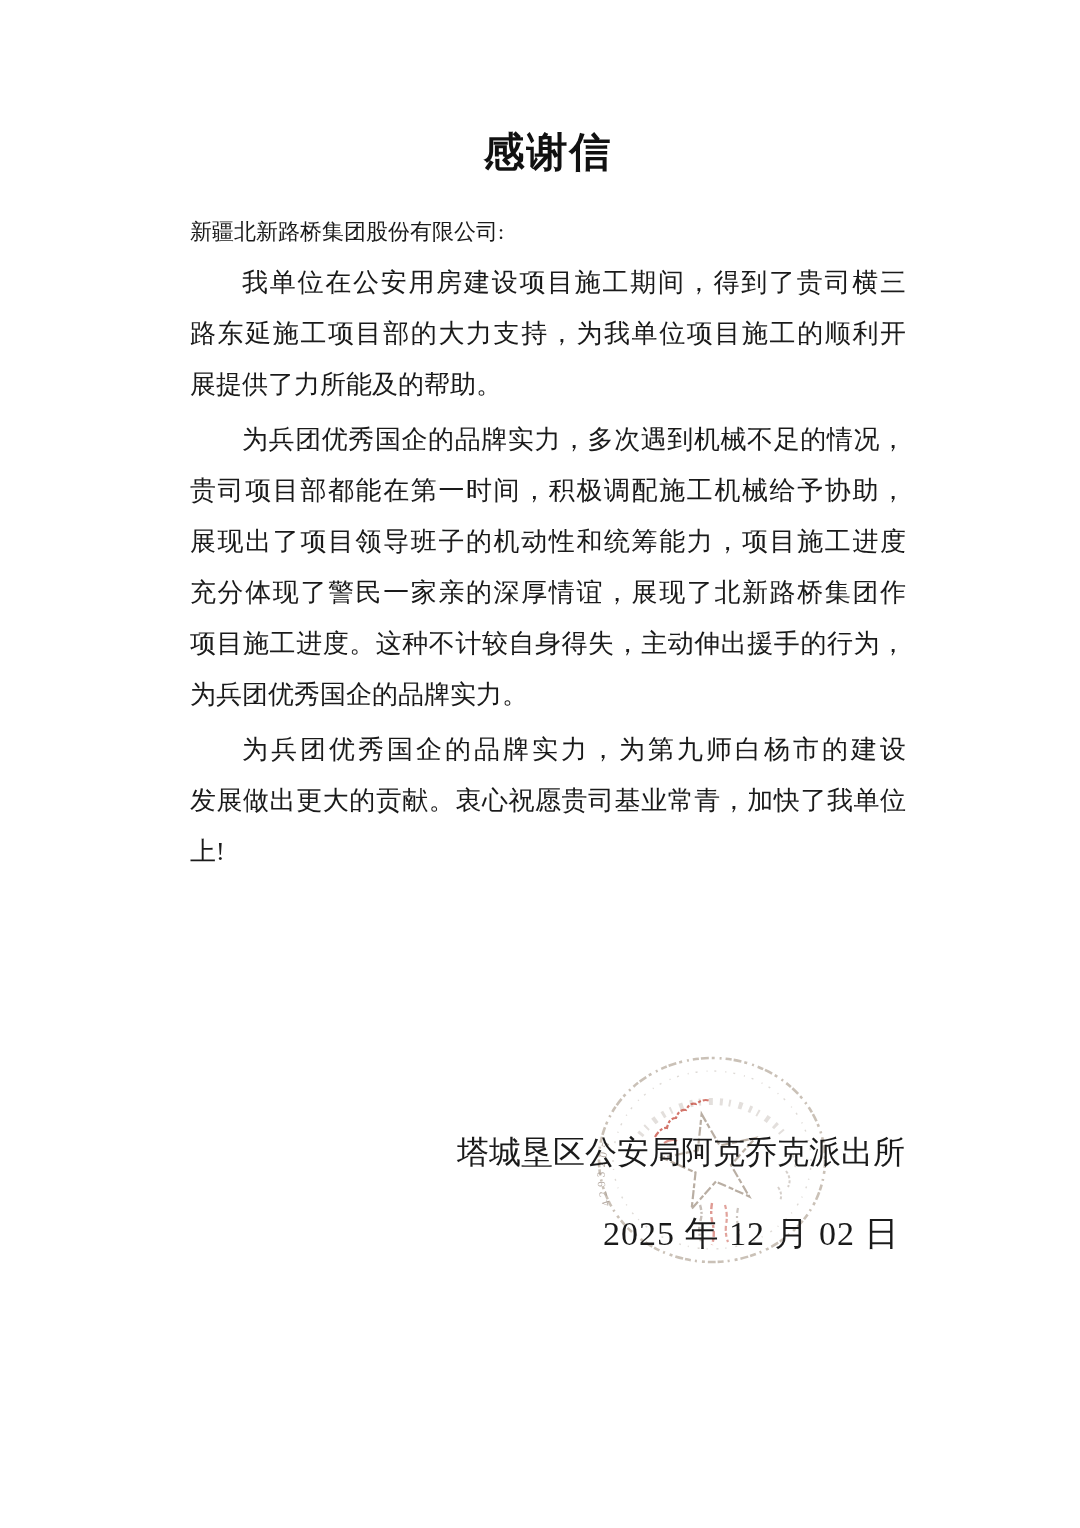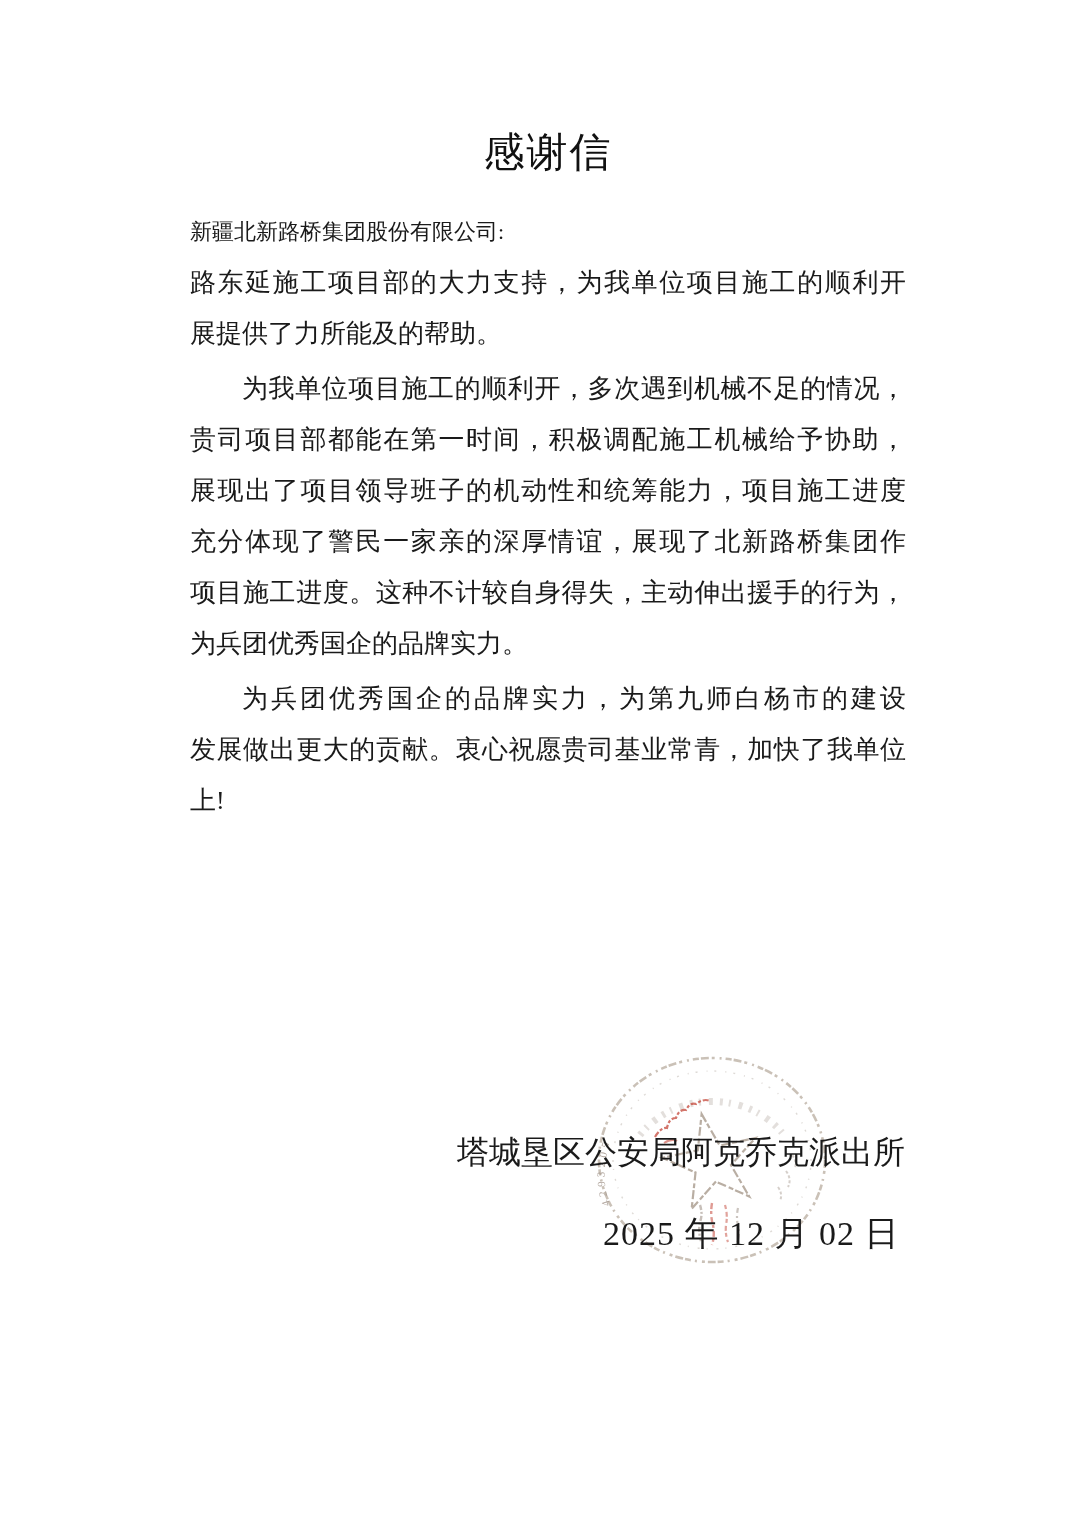--- a/index.html
+++ b/index.html
@@ -18,21 +18,21 @@
     color: #1a1a1a;
   }
   .title {
     position: absolute;
     top: 124px;
     left: 190px;
     width: 716px;
     margin: 0;
     text-align: center;
     font-family: "Liberation Sans", sans-serif;
-    font-weight: 400;
+    font-weight: 700;
     font-size: 41px;
     line-height: 56px;
     letter-spacing: 2px;
     color: #111111;
   }
   .salutation {
     position: absolute;
     top: 210px;
     left: 190px;
     width: 716px;
@@ -92,23 +92,24 @@
 </head>
 <body>
 
 <div class="page">
 
   <h1 class="title">感谢信</h1>
 
   <p class="salutation">新疆北新路桥集团股份有限公司:</p>
 
   <div class="letter-body">
+    <p class="line indent">我单位在公安用房建设项目施工期间，得到了贵司横三</p>
     <p class="line">路东延施工项目部的大力支持，为我单位项目施工的顺利开</p>
     <p class="line para-end">展提供了力所能及的帮助。</p>
-    <p class="line indent para-start">为我单位项目施工的顺利开，多次遇到机械不足的情况，</p>
+    <p class="line indent para-start">为兵团优秀国企的品牌实力，多次遇到机械不足的情况，</p>
     <p class="line">贵司项目部都能在第一时间，积极调配施工机械给予协助，</p>
     <p class="line">展现出了项目领导班子的机动性和统筹能力，项目施工进度</p>
     <p class="line">充分体现了警民一家亲的深厚情谊，展现了北新路桥集团作</p>
     <p class="line">项目施工进度。这种不计较自身得失，主动伸出援手的行为，</p>
     <p class="line para-end">为兵团优秀国企的品牌实力。</p>
     <p class="line indent para-start">为兵团优秀国企的品牌实力，为第九师白杨市的建设</p>
     <p class="line">发展做出更大的贡献。衷心祝愿贵司基业常青，加快了我单位</p>
     <p class="line para-end">上!</p>
   </div>
 

